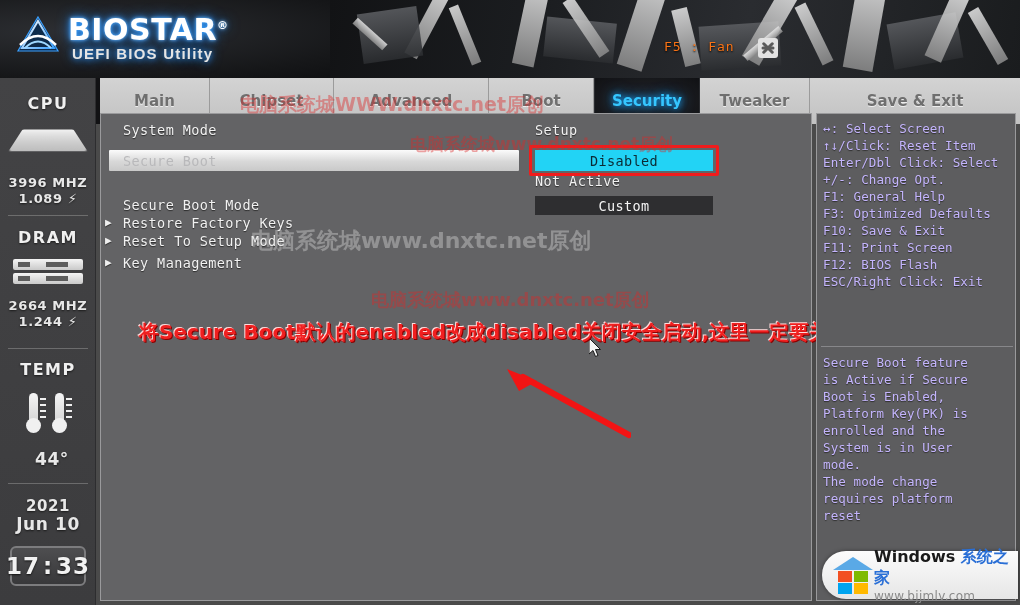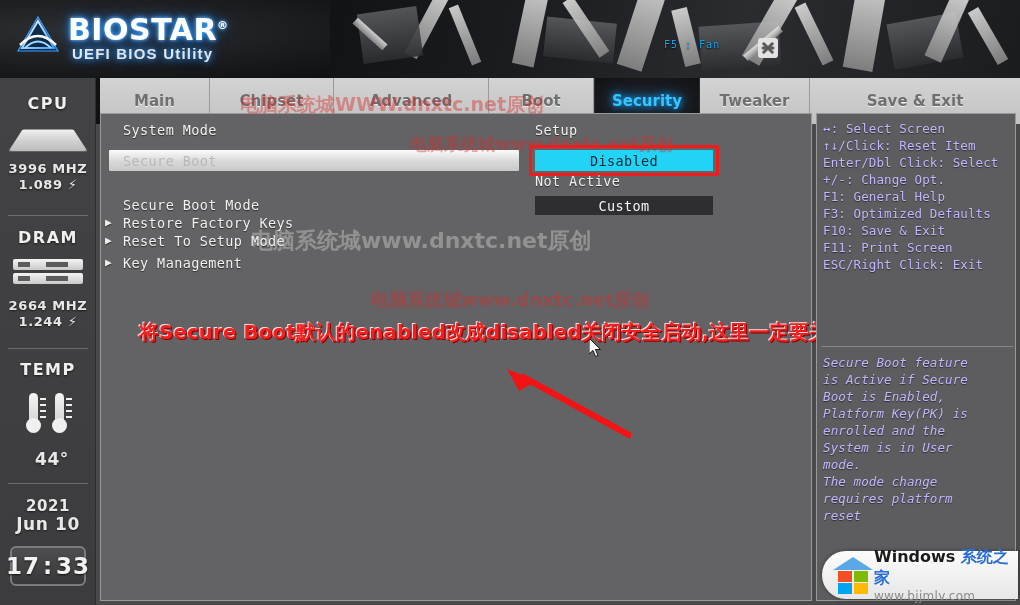--- a/index.html
+++ b/index.html
@@ -44,21 +44,21 @@
   .logo-reg { font-size:11px; vertical-align:super; }
   .logo-sub {
     position:absolute; left:56px; top:33px;
     font-family:Liberation Sans, sans-serif;
     font-weight:bold; font-size:15px; letter-spacing:1.2px;
     color:#e5e5e5;
     text-shadow: 0 0 6px #2f9bff, 0 0 12px #1c6fd0;
   }
   .fan-hint {
     position:absolute; left:664px; top:39px;
-    color:#0ea5e9; font-size:10px; letter-spacing:1px;
+    color:#f97316; font-size:13px; letter-spacing:1px;
     font-family:"DejaVu Sans Mono", monospace;
     text-shadow: 0 1px 2px #000;
   }
   .fan-icon { position:absolute; left:758px; top:38px; width:20px; height:20px;
     background:#e2e2e2; border-radius:3px; }
   .fan-icon::before, .fan-icon::after {
     content:""; position:absolute; left:50%; top:50%; width:3px; height:15px;
     background:#5a5a5a; transform:translate(-50%,-50%) rotate(45deg); border-radius:2px;
   }
   .fan-icon::after { transform:translate(-50%,-50%) rotate(-45deg); }
@@ -187,21 +187,21 @@
     position:absolute; left:816px; top:113px; width:200px; height:488px;
     background:#5d5d5f; border:1px solid #9a9a9c; overflow:hidden;
   }
   .help-keys { position:absolute; left:6px; top:6px; width:190px; }
   .help-line {
     font-family:"DejaVu Sans Mono", monospace; font-size:12.5px; color:#c4b5fd;
     line-height:17px; letter-spacing:.1px; white-space:nowrap;
     text-shadow:0 1px 1px #2e2e2e;
   }
   .help-sep { position:absolute; left:4px; top:232px; width:192px; height:1px; background:#9a9a9c; opacity:.7;}
-  .help-desc { position:absolute; left:6px; top:240px; width:192px;font-style:italic; }
+  .help-desc { position:absolute; left:6px; top:240px; width:192px; }
   .help-desc .help-line { font-size:12.5px; line-height:17px; }
 
   
   .wm {
     position:absolute; color:rgba(220,40,40,.42); font-weight:bold;
     font-family:"DejaVu Sans", sans-serif; white-space:nowrap; pointer-events:none;
   }
   .wm-grey {
     position:absolute; color:rgba(235,235,235,.35); font-weight:bold;
     font-family:"DejaVu Sans", sans-serif; white-space:nowrap; pointer-events:none;
@@ -288,21 +288,21 @@
     <div class="tab" style="width:210px; border-right:none;">Save &amp; Exit</div>
   </div>
 
   <div class="sidebar">
 
     <div class="sb-block" style="top:16px;">
       <div class="sb-title">CPU</div>
       <div class="chip" style="margin-top:10px;">
           <div class="chip-top"></div>
         </div>
-      <div class="sb-val" style="margin-top:8px;">3996 MHZ</div>
+      <div class="sb-val" style="margin-top:22px;">3996 MHZ</div>
       <div class="sb-val">1.089 ⚡</div>
     </div>
     <div class="sb-div" style="top:137px;"></div>
 
     <div class="sb-block" style="top:150px;">
       <div class="sb-title">DRAM</div>
       <div class="dimm" style="margin-top:12px;">
         <div class="dimm-bar"></div>
           <div class="dimm-bar"></div>
       </div>
@@ -385,20 +385,21 @@
   <div class="help">
     <div class="help-keys">
       <div class="help-line">↔: Select Screen</div>
       <div class="help-line">↑↓/Click: Reset Item</div>
       <div class="help-line">Enter/Dbl Click: Select</div>
       <div class="help-line">+/-: Change Opt.</div>
       <div class="help-line">F1: General Help</div>
       <div class="help-line">F3: Optimized Defaults</div>
       <div class="help-line">F10: Save &amp; Exit</div>
       <div class="help-line">F11: Print Screen</div>
+      <div class="help-line">F12: BIOS Flash</div>
       <div class="help-line">ESC/Right Click: Exit</div>
     </div>
     <div class="help-sep"></div>
     <div class="help-desc">
       <div class="help-line">Secure Boot feature</div>
       <div class="help-line">is Active if Secure</div>
       <div class="help-line">Boot is Enabled,</div>
       <div class="help-line">Platform Key(PK) is</div>
       <div class="help-line">enrolled and the</div>
       <div class="help-line">System is in User</div>

